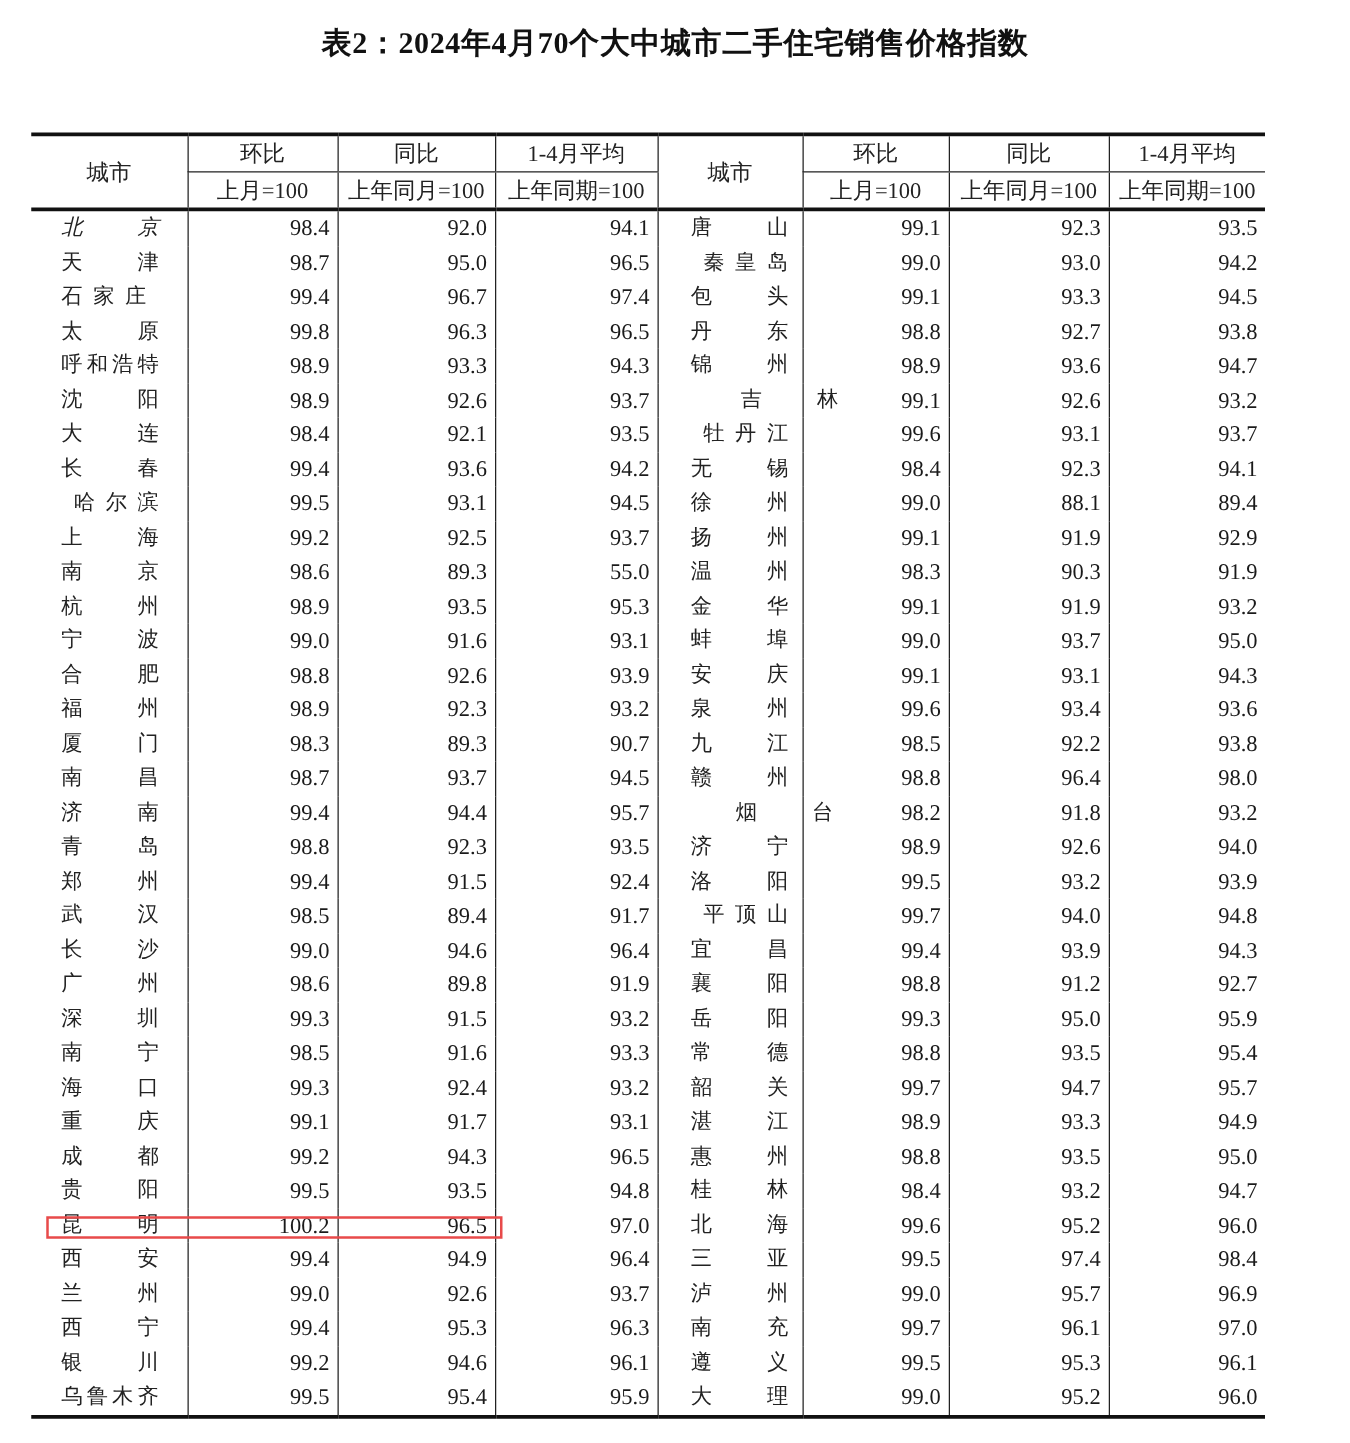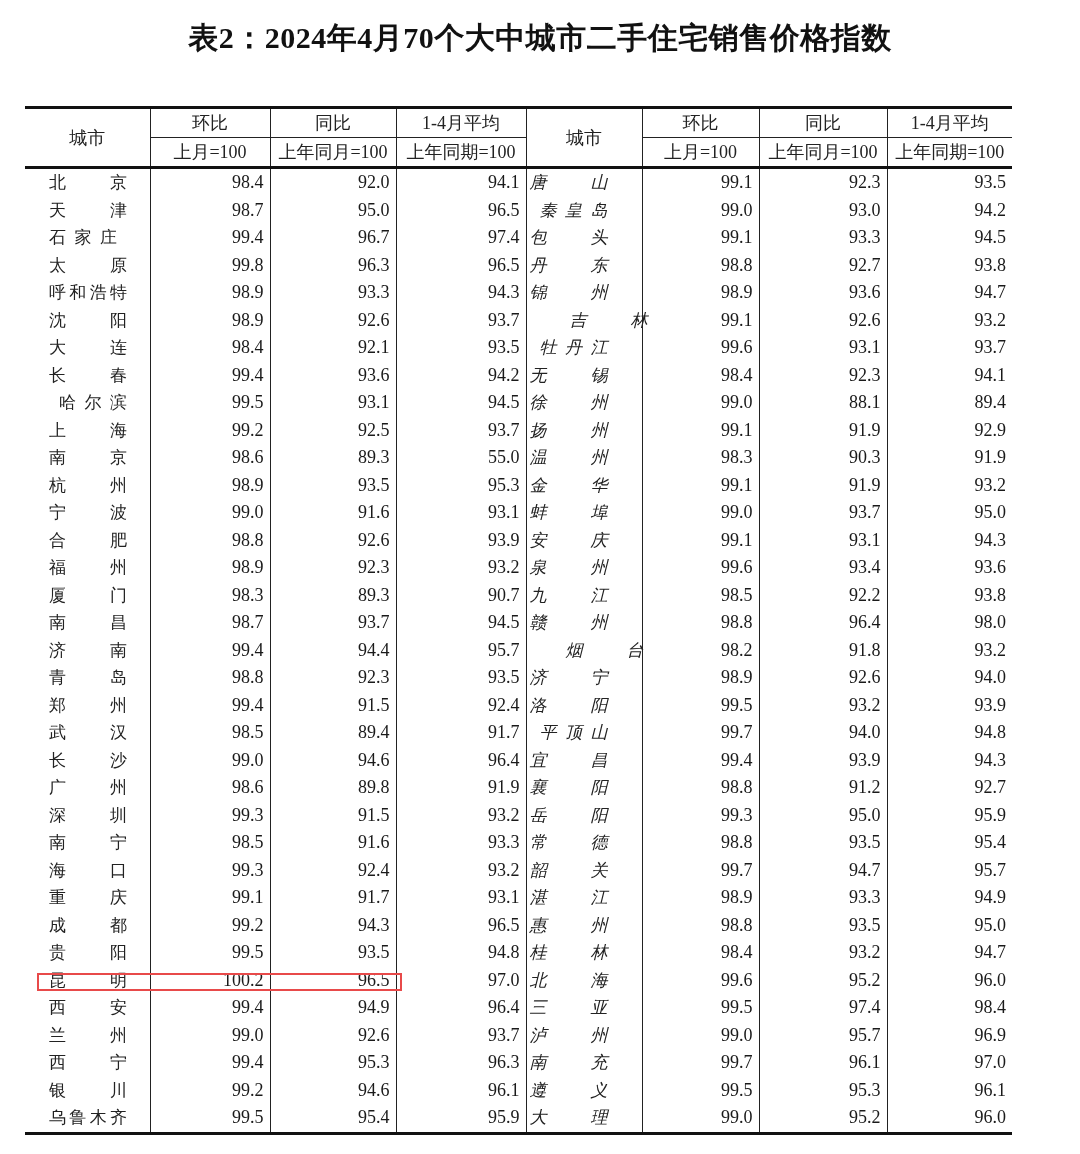--- a/index.html
+++ b/index.html
@@ -14,21 +14,21 @@
       overflow: hidden;
       font-family: "Liberation Serif", "DejaVu Serif", serif;
       color: #1a1a1a;
     }
     .title {
       position: absolute;
       top: 18px;
       left: 0;
       width: 1080px;
       text-align: center;
-      font-size: 30px;
+      font-size: 24px;
       font-weight: bold;
       letter-spacing: 0.5px;
       color: #111;
     }
     .table-wrap {
       position: absolute;
       left: 25px;
       top: 106px;
       width: 987px;
     }
@@ -82,21 +82,21 @@
       font-family: "DejaVu Sans", sans-serif;
       font-size: 17px;
       color: #222;
     }
     tbody td.city span.cname {
       display: inline-block;
       width: 78px;
       text-align: justify;
       text-align-last: justify;
     }
-    tbody td.city.right { padding-left: 3px; font-style: italic; }
+    tbody td.city.right { padding-left: 26px; }
     tbody tr:last-child td { border-bottom: 3px solid #111; }
 
     .highlight {
       position: absolute;
       left: 37px;
       top: 973px;
       width: 365px;
       height: 18px;
       border: 2px solid #e84a4a;
       box-sizing: border-box;
@@ -135,21 +135,21 @@
         <th>上月=100</th>
         <th>上年同月=100</th>
         <th>上年同期=100</th>
         <th>上月=100</th>
         <th>上年同月=100</th>
         <th>上年同期=100</th>
       </tr>
     </thead>
     <tbody id="tbody">
         <tr>
-          <td class="first city"><span class="cname" style="width: 78px;">北京</span></td>
+          <td class="first city"><span class="cname" style="width: 78px; font-style: italic;">北京</span></td>
           <td class="num">98.4</td>
           <td class="num">92.0</td>
           <td class="num">94.1</td>
           <td class="city right"><span class="cname" style="width: 78px;">唐山</span></td>
           <td class="num">99.1</td>
           <td class="num">92.3</td>
           <td class="num">93.5</td>
         </tr>
         <tr>
           <td class="first city"><span class="cname" style="width: 78px;">天津</span></td>

